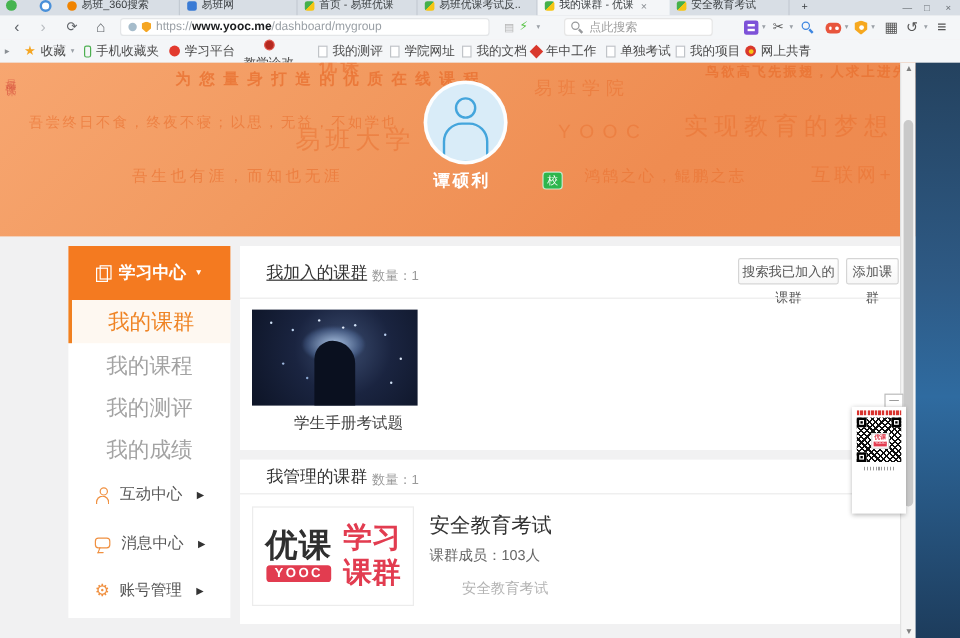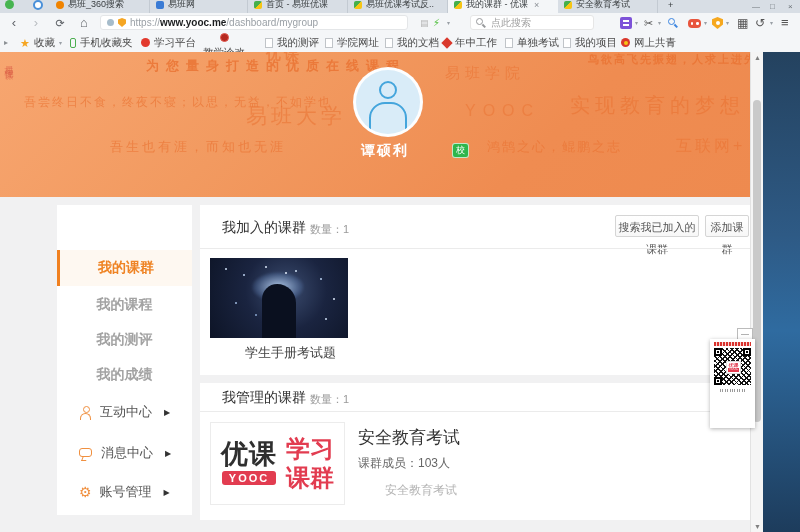--- a/index.html
+++ b/index.html
@@ -68,37 +68,37 @@
     padding:0 3px;border-radius:3px;border:1px solid rgba(255,255,255,.7);}
   
   #sidebar{position:absolute;left:57px;top:153px;width:135px;height:310px;background:#fff;}
   #sb-header{position:absolute;left:0;top:0;width:135px;height:45px;background:#f47a20;color:#fff;
     display:flex;align-items:center;justify-content:center;gap:7px;font-size:14px;font-weight:bold;}
   .ic-doc{position:relative;width:12px;height:14px;}
   .ic-doc b{position:absolute;left:0;top:2px;width:8px;height:10px;border:1.5px solid #fff;background:#f47a20;}
   .ic-doc i{position:absolute;left:3px;top:0;width:8px;height:10px;border:1.5px solid #fff;}
   .sb-caret{font-size:7px;}
   .sb-row{position:absolute;left:0;width:135px;height:36px;display:flex;align-items:center;justify-content:center;
-    font-size:14px;color:#a3a3a3;font-weight:bold;}
+    font-size:18px;color:#a3a3a3;}
   .sb-row.active{background:#fef8f1;border-left:3px solid #f08020;color:#ef8425;width:132px;}
   .sb-group{position:absolute;left:0;width:135px;height:36px;display:flex;align-items:center;gap:8px;
     padding-left:22px;box-sizing:border-box;font-size:13px;color:#555;}
   .sb-arrow{font-size:8px;color:#333;margin-left:4px;}
   .ic-person{position:relative;width:13px;height:13px;}
   .ic-person b{position:absolute;left:4px;top:0;width:5px;height:5px;border:1.5px solid #f09040;border-radius:50%;}
   .ic-person i{position:absolute;left:1px;top:7px;width:9px;height:6px;border:1.5px solid #f09040;border-bottom:none;border-radius:6px 6px 0 0;}
   .ic-chat{position:relative;width:14px;height:13px;}
   .ic-chat b{position:absolute;left:0;top:1px;width:11px;height:7px;border:1.5px solid #f09040;border-radius:3px;}
   .ic-chat i{position:absolute;left:3px;top:9px;width:4px;height:4px;border-left:1.5px solid #f09040;border-bottom:1.5px solid #f09040;transform:skewX(-20deg);}
   .ic-gear{color:#f09040;font-size:14px;line-height:13px;}
   
   .card{position:absolute;left:200px;width:550px;background:#fff;}
   #block1{top:153px;height:170px;}
   #block2{top:331px;height:137px;}
-  .sec-head{position:absolute;left:22px;top:14px;font-size:14px;color:#333;}
+  .sec-head{position:absolute;left:22px;top:14px;font-size:14px;color:#333;text-decoration:underline;}
   .sec-count{position:absolute;left:110px;top:17px;font-size:11px;color:#9a9a9a;}
   .divider{position:absolute;left:0;width:550px;height:1px;background:#ebebeb;}
   .btn{position:absolute;top:10px;height:22px;line-height:22px;text-align:center;font-size:11px;color:#555;
     background:linear-gradient(#fff,#f7f7f7);border:1px solid #d5d5d5;border-radius:2px;box-sizing:border-box;}
   #course-img{position:absolute;left:10px;top:53px;width:138px;height:80px;overflow:hidden;
     background:radial-gradient(circle at 55% 40%,#3c4d70 0%,#1a2440 45%,#0d1426 100%);}
   .brain-glow{position:absolute;left:42px;top:14px;width:52px;height:30px;border-radius:50%;
     background:radial-gradient(rgba(190,215,245,.85),rgba(120,160,220,.25) 60%,transparent 75%);filter:blur(1px);}
   .head-sil{position:absolute;left:52px;top:26px;width:34px;height:60px;background:#0a101f;
     border-radius:16px 20px 0 0;}
@@ -302,20 +302,28 @@
 
       <div id="avatar">
         <div class="av-head"></div>
         <div class="av-body"></div>
       </div>
       <div id="profile-name">谭硕利</div>
       <div id="role-badge">校</div>
     </div>
 
     <div id="sidebar">
+      <div id="sb-header">
+        <span class="ic-doc">
+            <b></b>
+            <i></i>
+          </span>
+        <span>学习中心</span>
+        <span class="sb-caret">▼</span>
+      </div>
       <div class="sb-row active" style="top:45px;">
         <span>我的课群</span>
       </div>
       <div class="sb-row" style="top:82px;">
         <span>我的课程</span>
       </div>
       <div class="sb-row" style="top:117px;">
         <span>我的测评</span>
       </div>
       <div class="sb-row" style="top:152px;">

